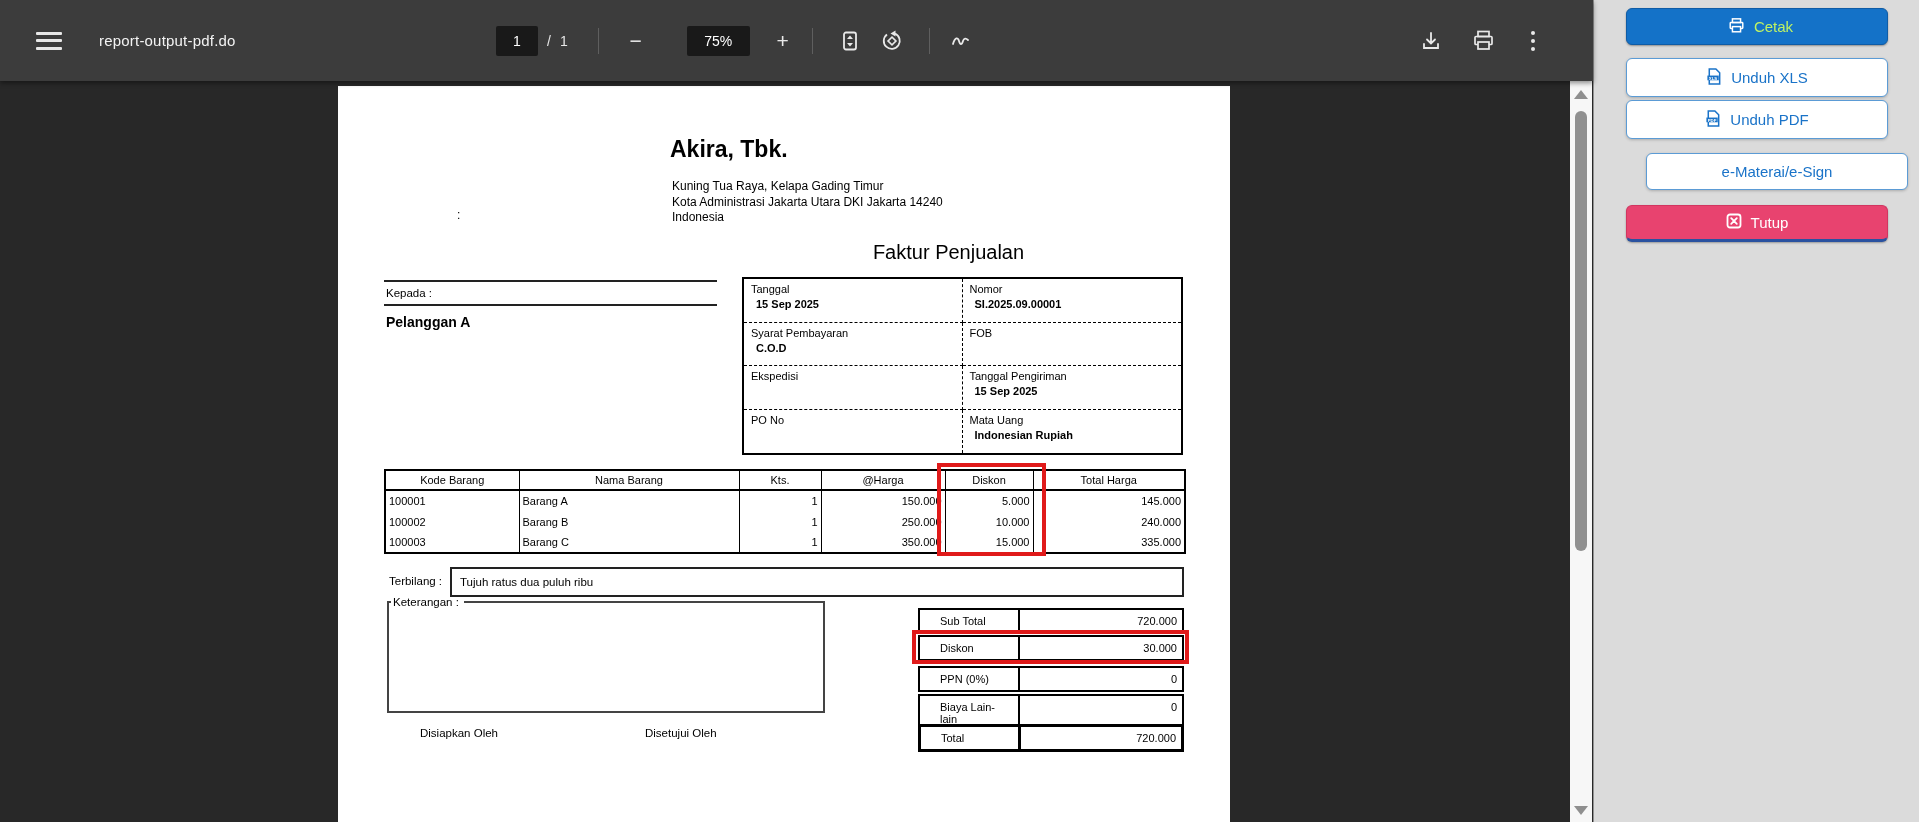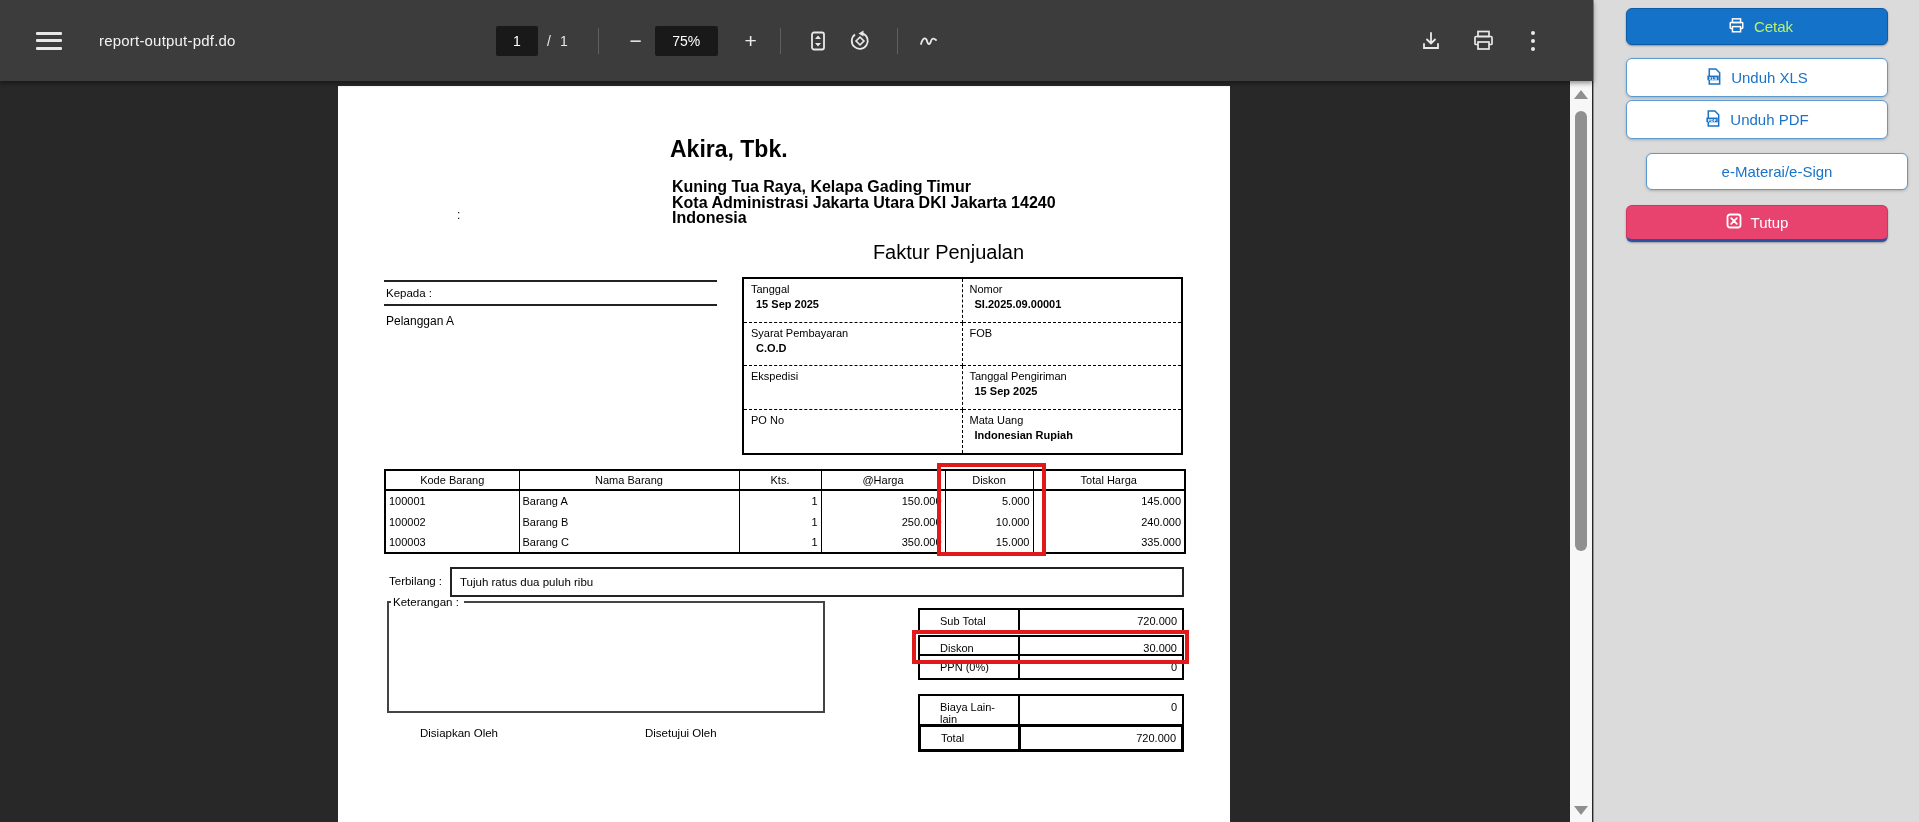--- a/index.html
+++ b/index.html
@@ -17,21 +17,21 @@
   .tb-title { font-size:15px; color:#f3f3f3; letter-spacing:.2px; }
 
   .tb-center { position:absolute; left:496px; top:0; height:100%; display:flex; align-items:center; }
   .pagebox { width:42px; height:30px; background:#191919; color:#fff; font-size:14px;
              display:flex; align-items:center; justify-content:center; border-radius:2px; }
   .pgsep { margin-left:9px; font-size:14px; color:#e6e6e6; }
   .pgtotal { margin-left:9px; font-size:14px; color:#e6e6e6; }
   .vsep { width:1px; height:26px; background:#5f5f5f; }
   .tb-btn { background:none; border:none; color:#e9e9e9; cursor:pointer; display:flex; align-items:center; justify-content:center; }
   .zoomout { margin-left:26px; font-size:21px; width:22px; }
-  .zoombox { margin-left:8px; width:63px; height:30px; background:#191919; color:#fff; font-size:14px;
+  .zoombox { margin-left:40px; width:63px; height:30px; background:#191919; color:#fff; font-size:14px;
              display:flex; align-items:center; justify-content:center; border-radius:2px; }
   .zoomin { margin-left:22px; font-size:21px; width:22px; }
   .m18 { margin-left:18px; } .m20 { margin-left:20px; } .m26 { margin-left:26px; } .m30 { margin-left:30px; }
   .icon-svg { display:block; }
 
   .tb-right { position:absolute; right:52px; top:0; height:100%; display:flex; align-items:center; gap:30px; }
   .kebab { display:flex; flex-direction:column; gap:4px; cursor:pointer; padding:2px 6px; }
   .kebab i { width:4px; height:4px; border-radius:50%; background:#e9e9e9; }
 
   
@@ -40,28 +40,28 @@
               border-left:7px solid transparent; border-right:7px solid transparent; }
   .sb-up   { top:9px;   border-bottom:9px solid #8f8f8f; }
   .sb-down { bottom:7px; border-top:9px solid #8f8f8f; }
   .sb-thumb { position:absolute; left:5px; width:12px; top:30px; height:440px; background:#909090; border-radius:6px; }
 
   
   .page { position:absolute; left:338px; top:86px; width:892px; height:1010px; background:#fff; color:#000; }
   .abs { position:absolute; }
 
   .company-name { left:332px; top:50px; font-size:23px; font-weight:bold; }
-  .company-address { left:334px; top:93px; font-size:16px; line-height:15.5px;font-weight:bold; }
+  .company-address { left:334px; top:93px; font-size:12px; line-height:15.5px; }
   .stray-colon { left:119px; top:122px; font-size:12px; }
   .doc-title { left:390px; top:155px; width:441px; text-align:center; font-size:20px; }
 
   .kepada { left:46px; top:194px; width:333px; }
   .kepada .rule { height:0; border-top:2px solid #222; }
   .kepada .lbl { font-size:11.5px; padding:5px 0 5px 2px; }
-  .kepada .cust { font-size:12px; font-weight:normal; padding:8px 0 0 2px; }
+  .kepada .cust { font-size:14px; font-weight:bold; padding:8px 0 0 2px; }
 
   .infobox { left:404px; top:191px; width:441px; height:178px; border:2px solid #000;
              display:grid; grid-template-columns:1fr 1fr; grid-auto-rows:1fr; }
   .infocell { padding:4px 7px; border-bottom:1px dashed #000; overflow:hidden; }
   .infocell.colL { border-right:1px dashed #000; }
   .infocell.lastrow { border-bottom:none; }
   .infocell .il { font-size:11px; }
   .infocell .iv { font-size:11px; font-weight:bold; padding:3px 0 0 5px; min-height:12px; }
 
   table.items { left:46px; top:383px; width:800px; border-collapse:collapse; table-layout:fixed;
@@ -284,21 +284,21 @@
     </fieldset>
 
     <div class="abs totrow" style="top:522px;">
       <div class="tl">Sub Total</div>
       <div class="tv">720.000</div>
     </div>
     <div class="abs totrow" style="top:549px;">
       <div class="tl">Diskon</div>
       <div class="tv">30.000</div>
     </div>
-    <div class="abs totrow" style="top:568px;">
+    <div class="abs totrow" style="top:580px;">
       <div class="tl">PPN (0%)</div>
       <div class="tv">0</div>
     </div>
     <div class="abs totrow" style="top:608px;">
       <div class="tl">Biaya Lain-lain</div>
       <div class="tv">0</div>
     </div>
     <div class="abs totrow grand" style="top:638px;">
       <div class="tl">Total</div>
       <div class="tv">720.000</div>

